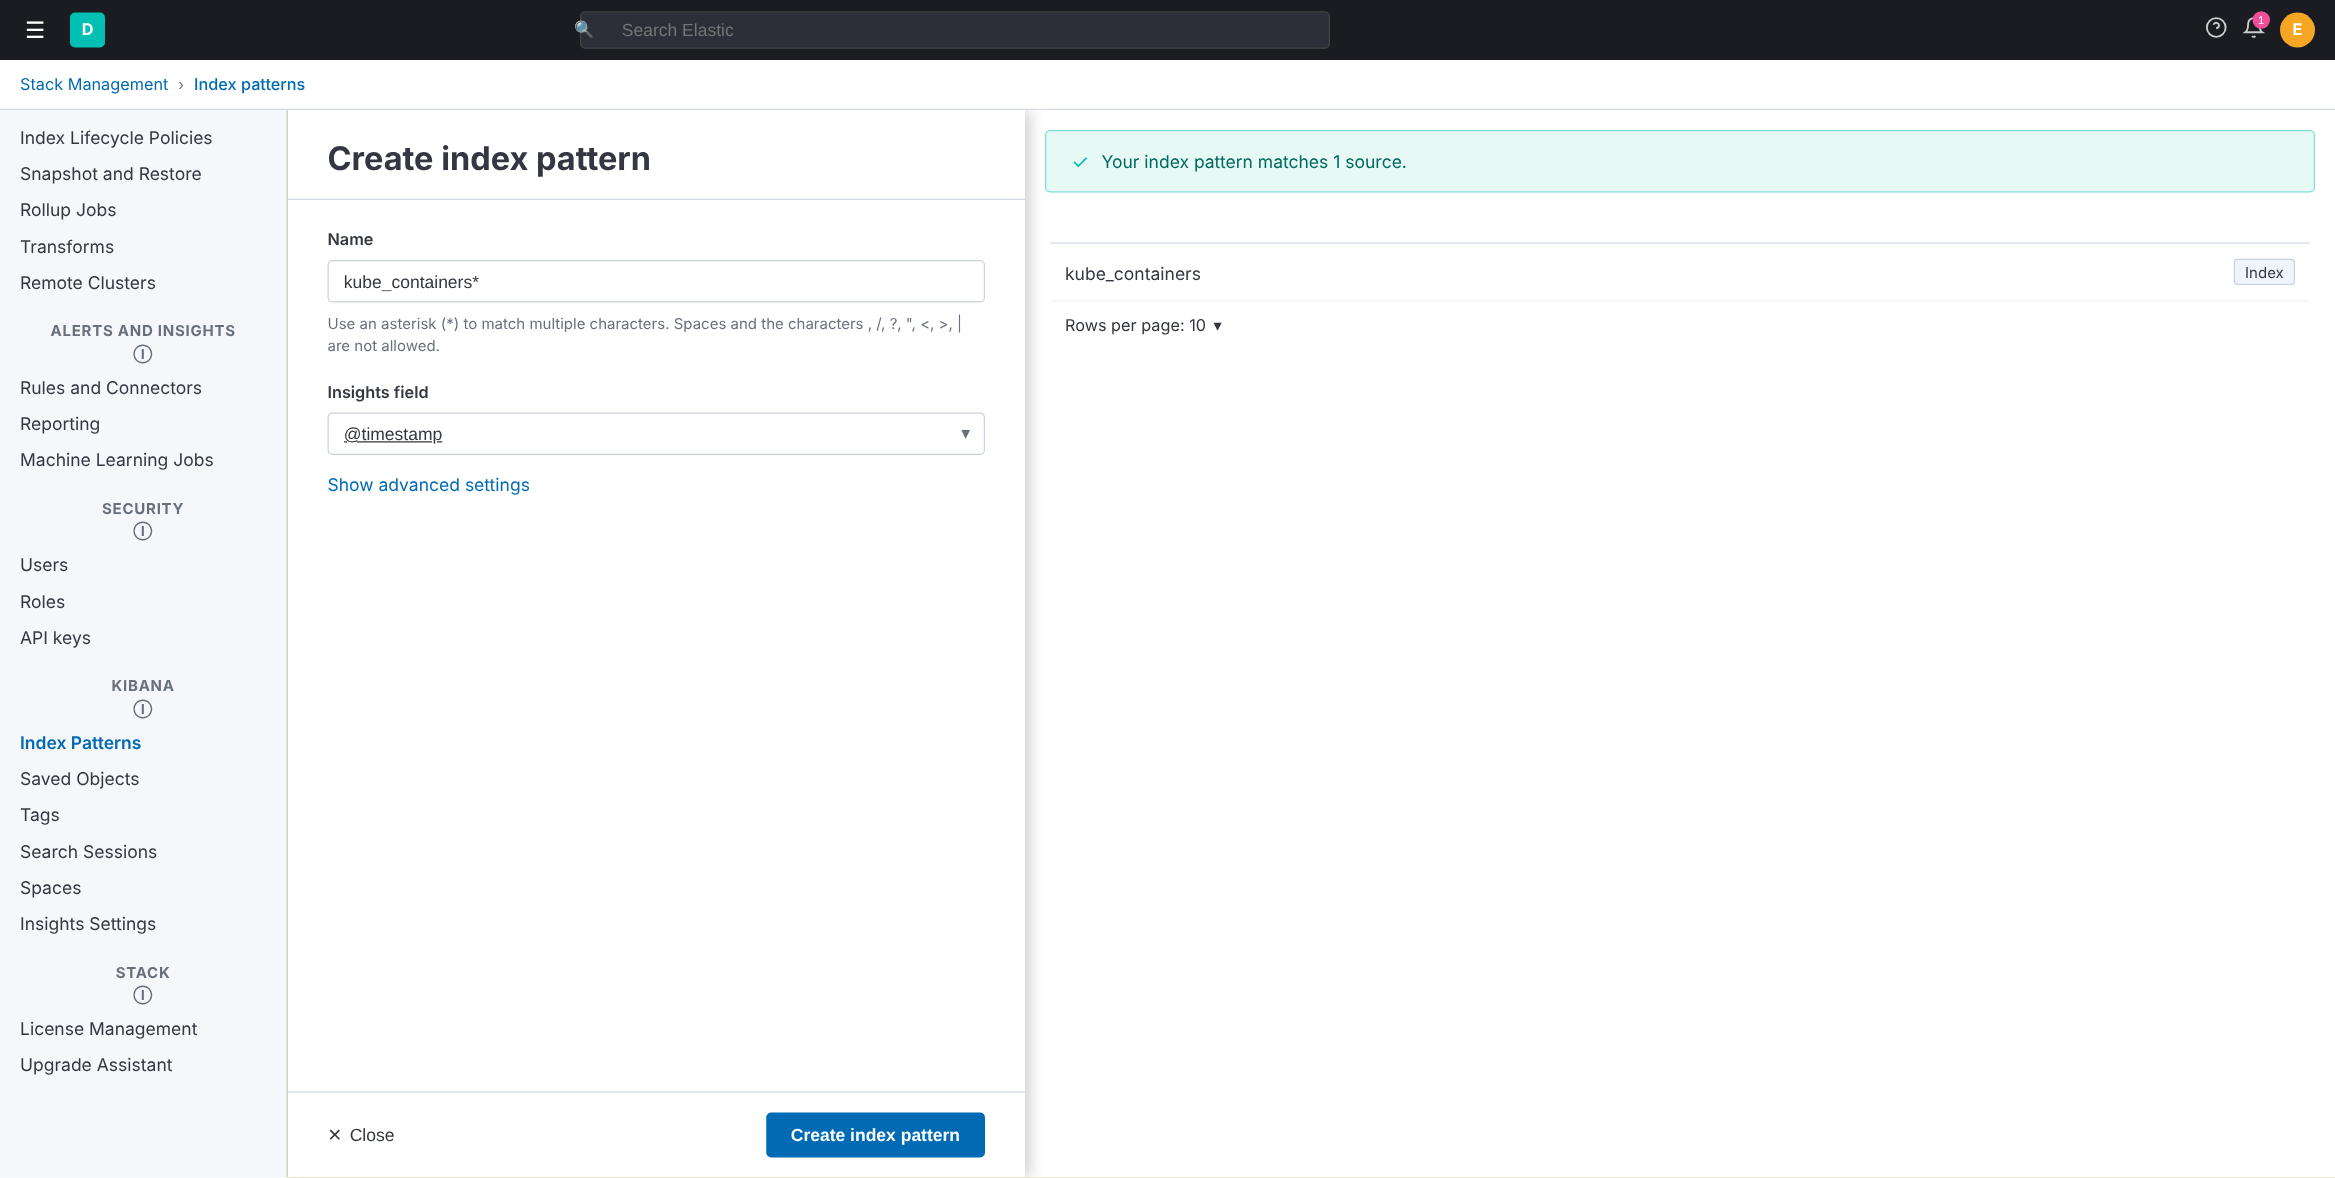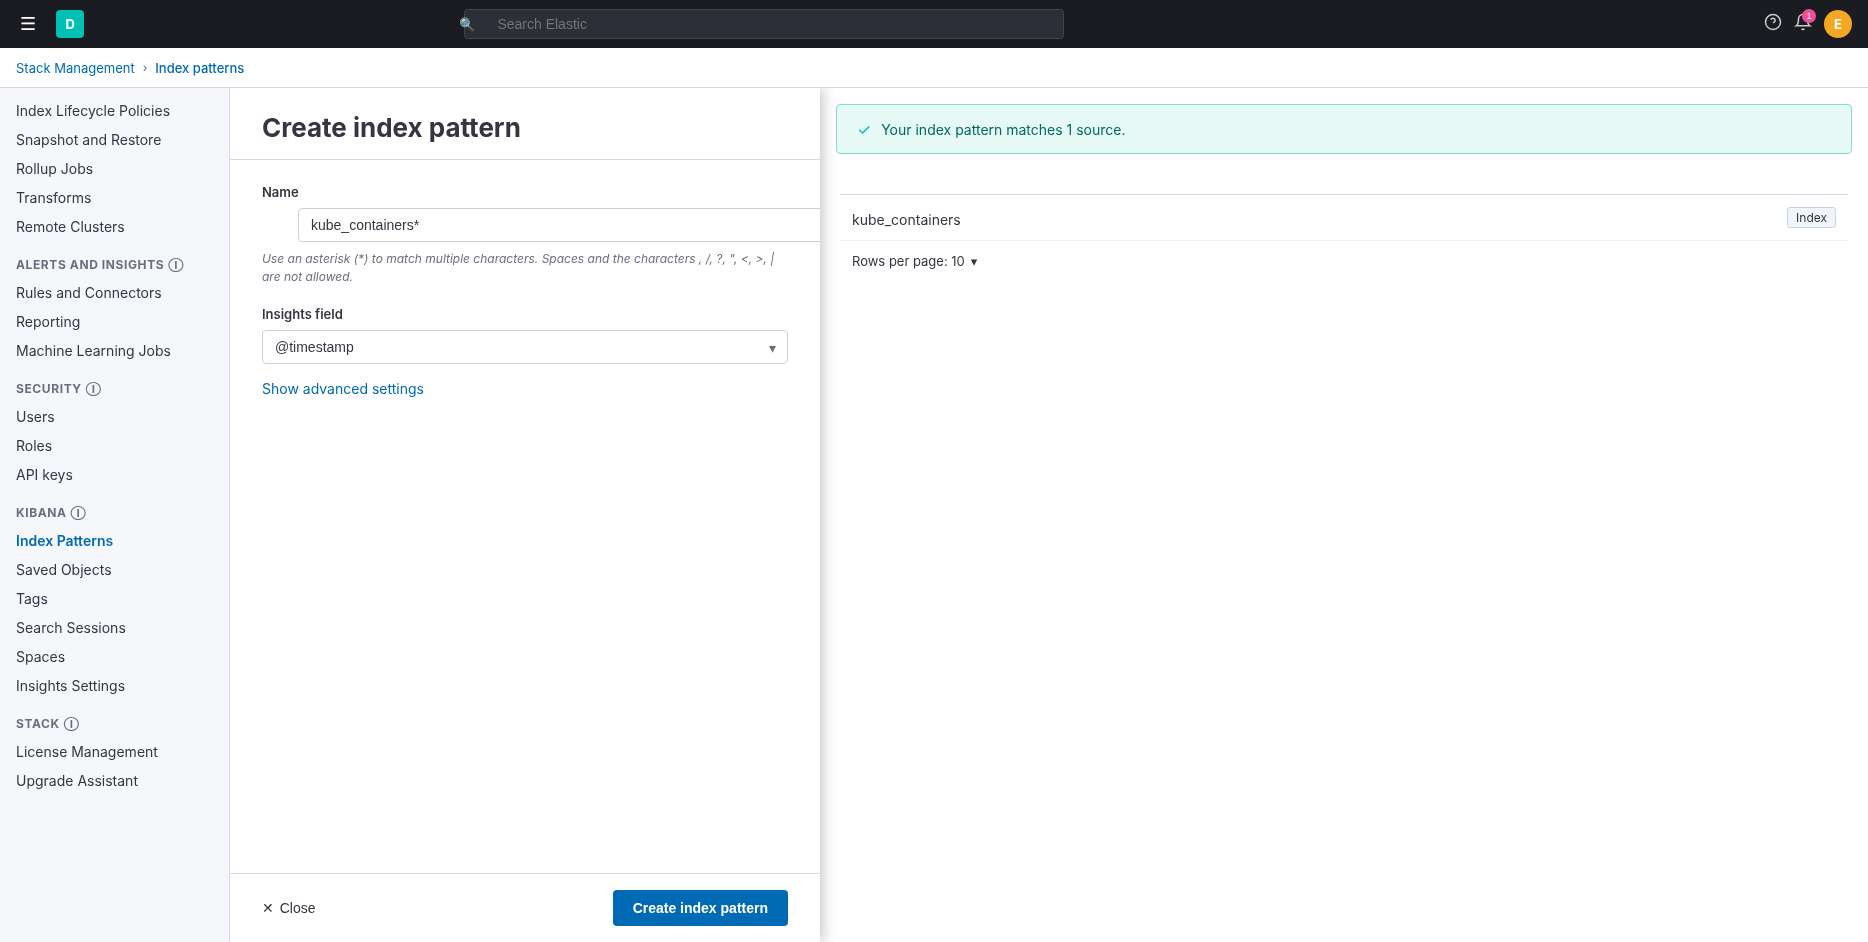--- a/index.html
+++ b/index.html
@@ -101,20 +101,21 @@
     .sidebar-section-label {
       font-size: 12px;
       font-weight: 700;
       color: #69707d;
       padding: 16px 16px 6px;
       text-transform: uppercase;
       letter-spacing: 0.05em;
       display: flex;
       align-items: center;
       gap: 4px;
+      flex-direction: column;
     }
     .sidebar-item {
       display: block;
       padding: 6px 16px;
       font-size: 14px;
       color: #343741;
       cursor: pointer;
       text-decoration: none;
     }
     .sidebar-item.active { color: #006bb4; font-weight: 600; }
@@ -209,43 +210,42 @@
     }
     .form-input {
       width: 100%;
       border: 1px solid #c9d0de;
       border-radius: 4px;
       padding: 8px 12px;
       font-size: 14px;
       color: #343741;
       outline: none;
       margin-bottom: 8px;
-      margin-left: 36px;
     }
     .form-hint {
       font-size: 12px;
       color: #69707d;
       margin-bottom: 20px;
       line-height: 1.5;
-      font-style: italic;
     }
     .select-wrapper {
       position: relative;
       margin-bottom: 8px;
     }
     .select-wrapper select {
       width: 100%;
       border: 1px solid #c9d0de;
       border-radius: 4px;
       padding: 8px 56px 8px 12px;
       font-size: 14px;
       color: #343741;
       background: #fff;
       outline: none;
       appearance: none;
+      text-decoration: underline;
     }
     .select-wrapper .chevron {
       position: absolute; right: 12px; top: 50%; transform: translateY(-50%);
       color: #69707d; pointer-events: none;
     }
     .show-advanced-link {
       color: #006bb4; font-size: 14px; cursor: pointer; text-decoration: none;
       display: inline-block; margin-top: 8px;
     }
     .flyout-footer {

